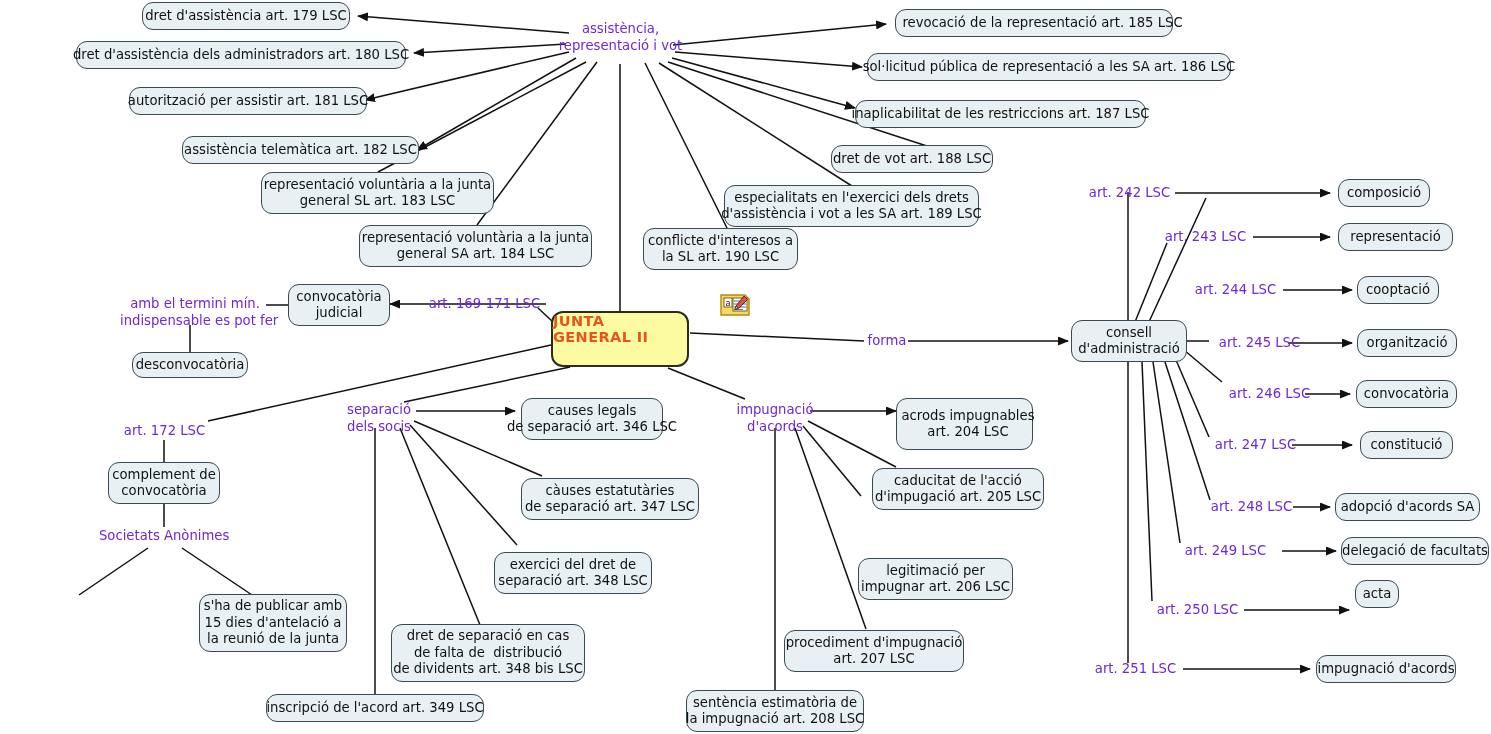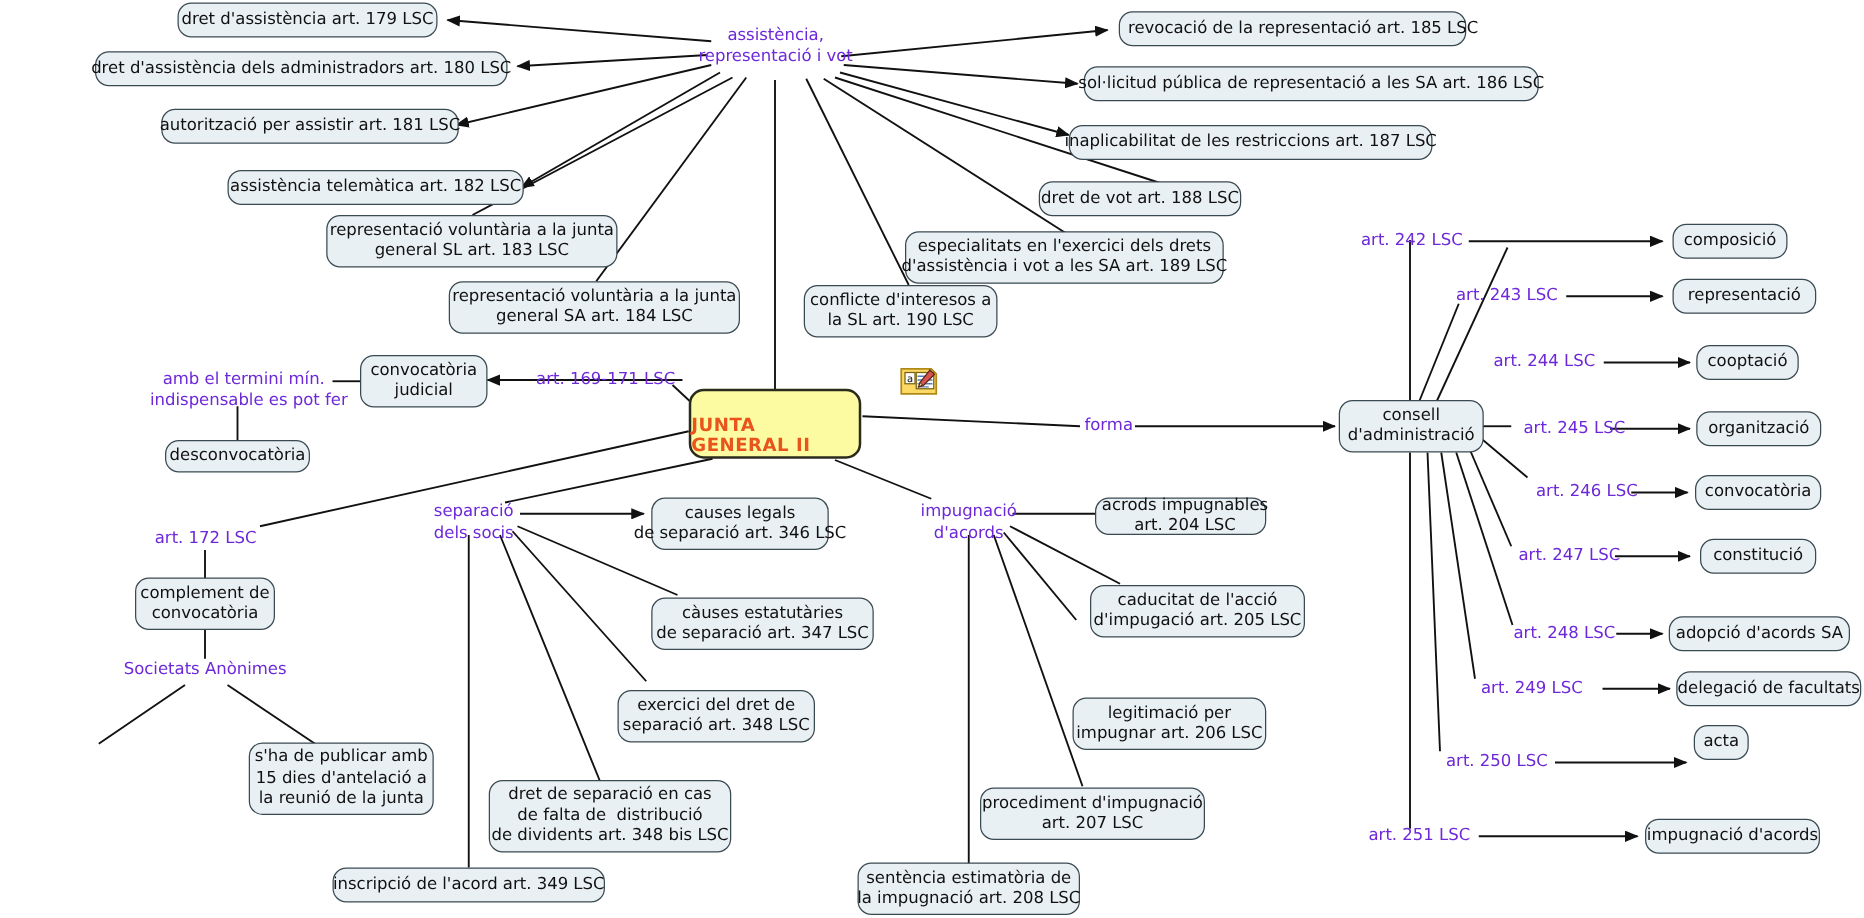--- a/index.html
+++ b/index.html
@@ -35,21 +35,21 @@
   .center-node{
     position:absolute;
     box-sizing:border-box;
     background:#fdfba2;
     border:2px solid #2b2b1c;
     border-radius:12px;
     color:#e8541c;
     font-weight:bold;
     font-size:14.5px;
     letter-spacing:.4px;
-    display:flex;align-items:flex-end;justify-content:center;
+    display:flex;align-items:flex-start;justify-content:center;
   }
   .note-icon{
     position:absolute;
     width:32px;height:24px;
   }
 </style>
 </head>
 <body>
 
 <div id="canvas">
@@ -221,21 +221,21 @@
 de separació art. 346 LSC</span></div>
   <div class="node" style="left:521px;top:478px;width:178px;height:42px;"><span>càuses estatutàries
 de separació art. 347 LSC</span></div>
   <div class="node" style="left:494px;top:552px;width:158px;height:42px;"><span>exercici del dret de
 separació art. 348 LSC</span></div>
   <div class="node" style="left:391px;top:624px;width:194px;height:58px;"><span>dret de separació en cas
 de falta de  distribució
 de dividents art. 348 bis LSC</span></div>
   <div class="node" style="left:266px;top:694px;width:218px;height:28px;"><span>inscripció de l'acord art. 349 LSC</span></div>
 
-  <div class="node" style="left:876px;top:398px;width:137px;height:30px;padding-left:16px;"><span>acrods impugnables
+  <div class="node" style="left:896px;top:398px;width:137px;height:52px;padding-left:16px;"><span>acrods impugnables
 art. 204 LSC</span></div>
   <div class="node" style="left:872px;top:468px;width:172px;height:42px;"><span>caducitat de l'acció
 d'impugació art. 205 LSC</span></div>
   <div class="node" style="left:858px;top:558px;width:155px;height:42px;"><span>legitimació per
 impugnar art. 206 LSC</span></div>
   <div class="node" style="left:784px;top:630px;width:180px;height:42px;"><span>procediment d'impugnació
 art. 207 LSC</span></div>
   <div class="node" style="left:686px;top:690px;width:178px;height:42px;"><span>sentència estimatòria de
 la impugnació art. 208 LSC</span></div>
 

